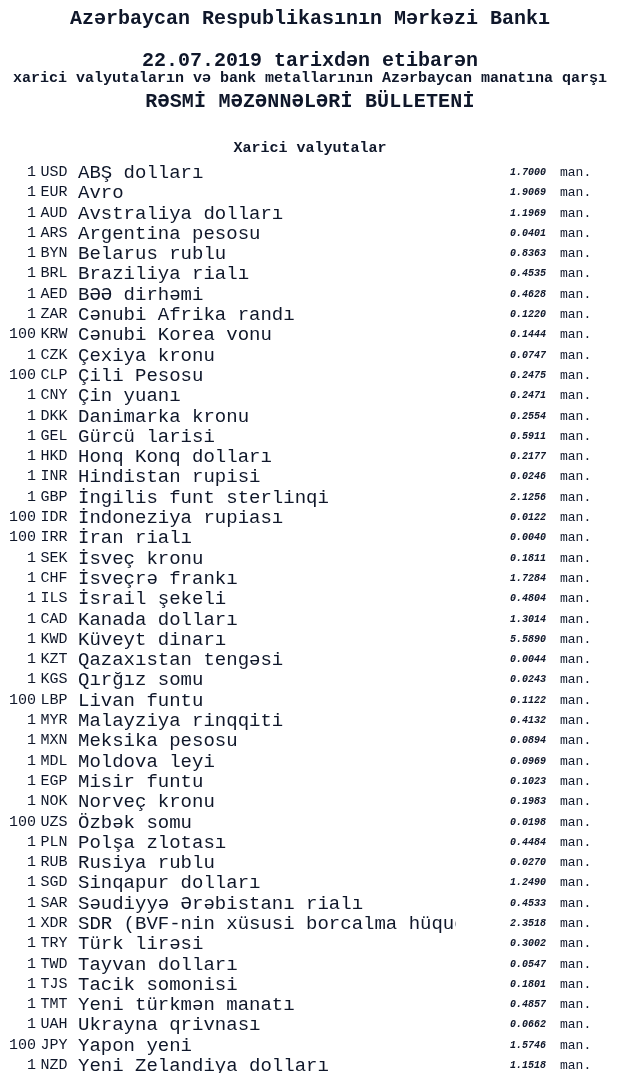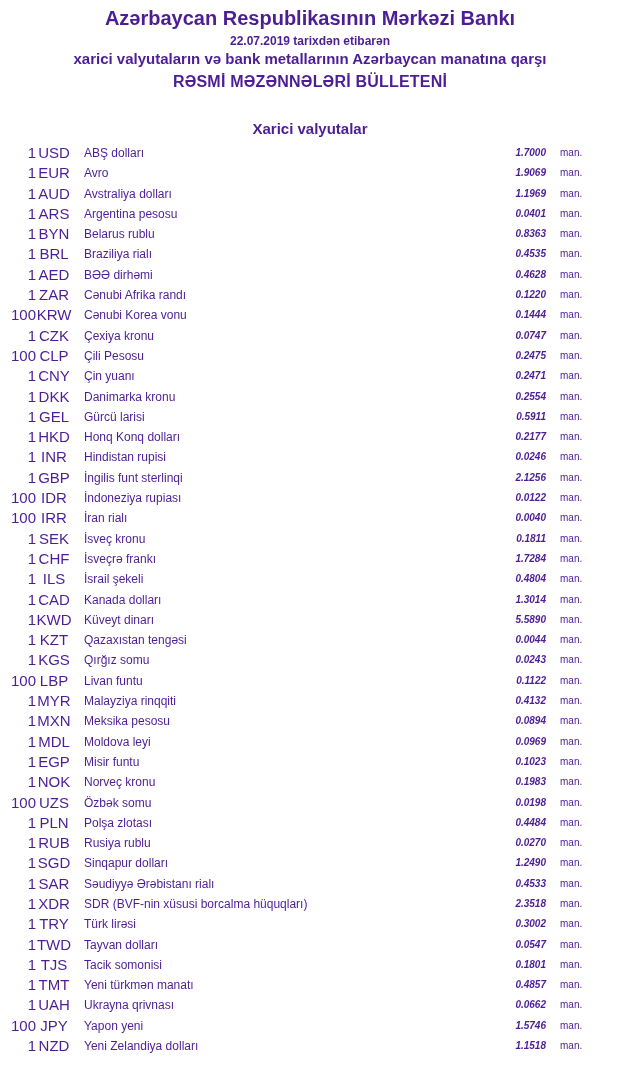--- a/index.html
+++ b/index.html
@@ -1,52 +1,52 @@
 <!DOCTYPE html>
 <html><head>
 <meta charset="utf-8">
 <style>
   html, body { margin: 0; padding: 0; background: #ffffff; }
   .page {
     width: 620px;
     height: 1073px;
     background: #ffffff;
-    color: #4c1d95;
-    font-family: Liberation Sans, sans-serif;
+    color: #0f172a;
+    font-family: Liberation Mono, monospace;
     overflow: hidden;
     box-sizing: border-box;
   }
   header { text-align: center; padding-top: 5px; }
   .t1 { font-size: 20px; font-weight: 700; line-height: 27px; }
-  .t2 { font-size: 12px; font-weight: 700; line-height: 18px; margin-top: 0; }
+  .t2 { font-size: 20px; font-weight: 700; line-height: 18px; margin-top: 20px; }
   .t3 { font-size: 15px; font-weight: 700; line-height: 18px; }
-  .t4 { font-size: 16px; font-weight: 700; line-height: 19px; margin-top: 4px; letter-spacing: 0.2px; }
+  .t4 { font-size: 20px; font-weight: 700; line-height: 19px; margin-top: 4px; letter-spacing: 0.2px; }
   .section-title {
     text-align: center;
     font-size: 15px;
     font-weight: 700;
     line-height: 18px;
     margin-top: 29px;
   }
   .rates-table {
     margin-top: 5px;
     padding-left: 8px;
     padding-right: 16px;
   }
   .row {
     display: flex;
     height: 20.3px;
     line-height: 20.3px;
     white-space: nowrap;
   }
   .c-qty  { width: 28px;  text-align: right;  font-size: 15px; flex: none; }
   .c-code { width: 36px;  text-align: center; font-size: 15px; flex: none; margin-left: 0; }
-  .c-name { flex: 1; font-size: 12px; margin-left: 12px; overflow: hidden; }
+  .c-name { flex: 1; font-size: 19px; margin-left: 6px; overflow: hidden; }
   .c-rate { width: 90px; text-align: right; font-size: 10px; font-weight: 700; font-style: italic; flex: none; }
-  .c-man  { width: 44px; font-size: 10px; flex: none; margin-left: 14px; }
+  .c-man  { width: 44px; font-size: 13px; flex: none; margin-left: 14px; }
 </style>
 </head>
 <body>
 
 <div class="page">
   <header>
     <div class="t1">Azərbaycan Respublikasının Mərkəzi Bankı</div>
     <div class="t2">22.07.2019 tarixdən etibarən</div>
     <div class="t3">xarici valyutaların və bank metallarının Azərbaycan manatına qarşı</div>
     <div class="t4">RƏSMİ MƏZƏNNƏLƏRİ BÜLLETENİ</div>

